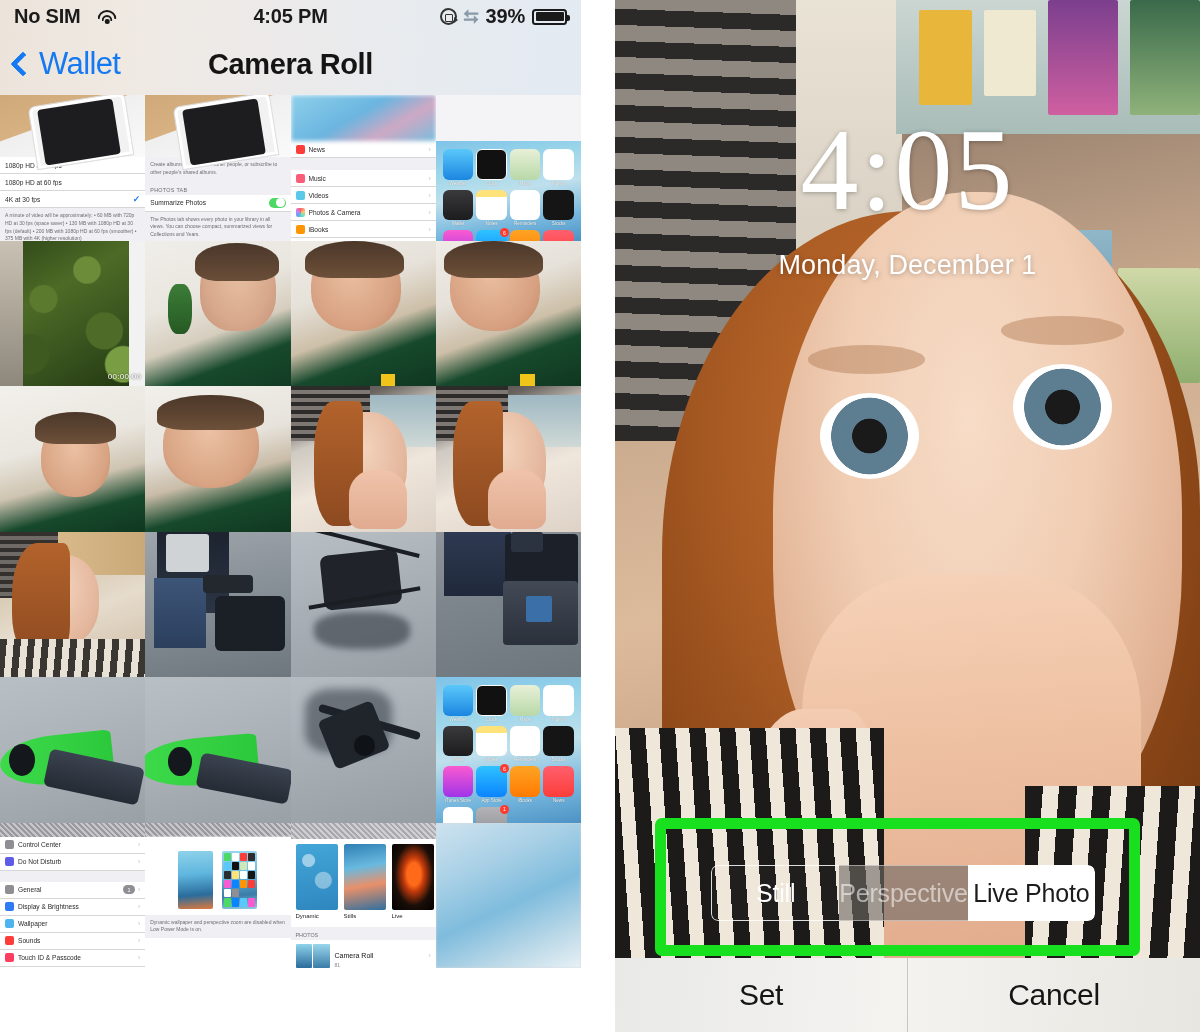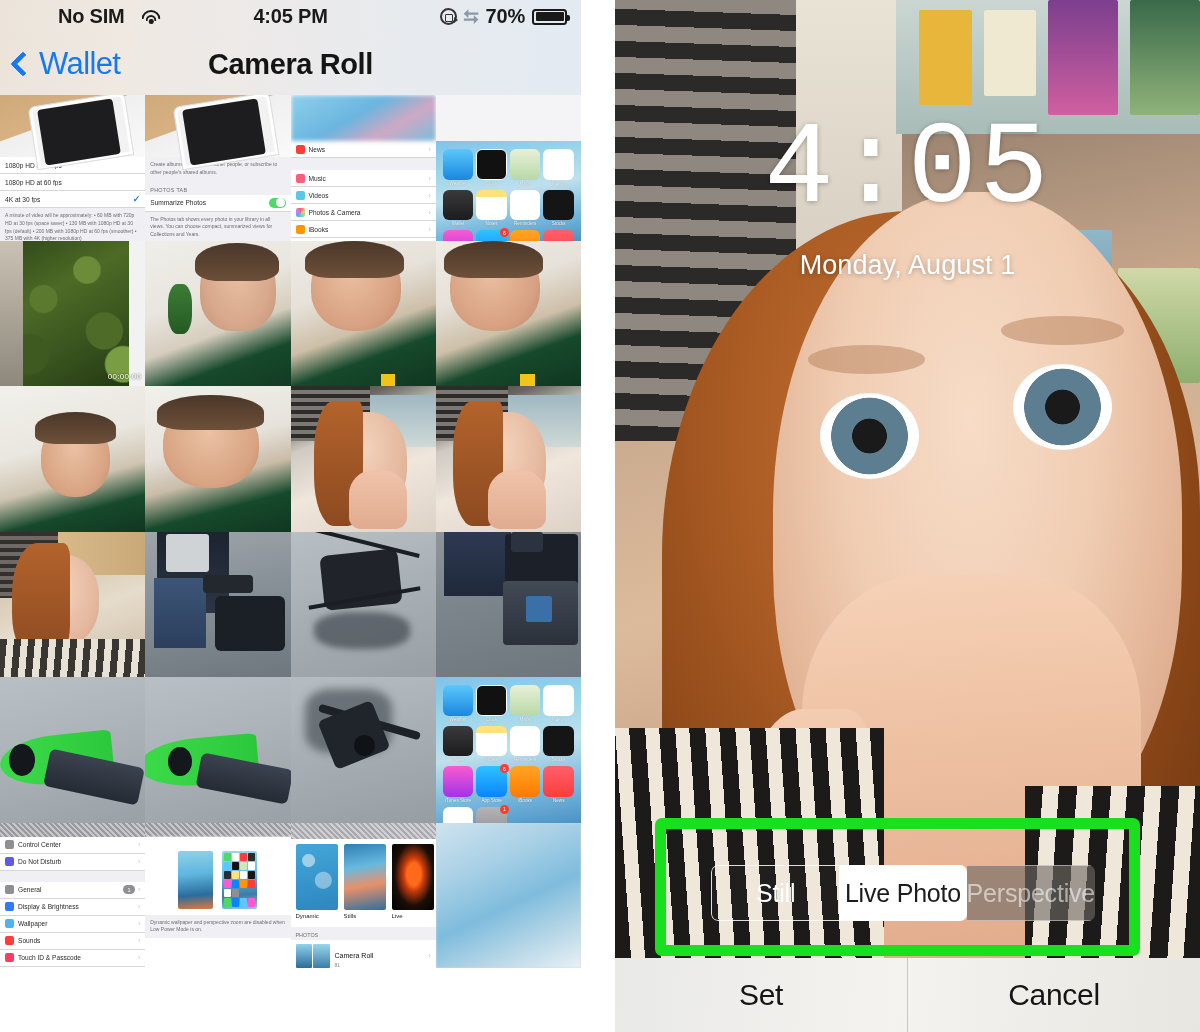--- a/index.html
+++ b/index.html
@@ -18,21 +18,21 @@
     background: #fff; overflow: hidden;
   }
 
   
   .statusbar {
     position: relative; height: 33px; width: 100%;
     background: linear-gradient(100deg,#ece4db 0%, #efe9e2 22%, #eceaea 48%, #e7ebef 72%, #e3eaf2 100%);
     display: flex; align-items: center; padding: 0 14px;
     font-size: 20px; font-weight: 600; color: #1a1a1a; letter-spacing: -0.2px;
   }
-  .sb-left { display: flex; align-items: center; gap: 17px; margin-left: 44px; }
+  .sb-left { display: flex; align-items: center; gap: 17px; }
   .sb-center { position: absolute; left: 0; right: 0; text-align: center; font-weight: 700; pointer-events: none;}
   .sb-right { margin-left: auto; display: flex; align-items: center; gap: 7px; z-index:2;}
   .wifi-ico { width: 19px; height: 14px; position: relative; display:inline-block;}
   .wifi-ico i { position:absolute; left:50%; bottom:0; transform:translateX(-50%);
      border: 2.2px solid #1a1a1a; border-bottom:none; border-radius: 50% 50% 0 0 / 100% 100% 0 0; }
   .wifi-ico i:nth-child(1){ width:19px; height:9px; bottom:5px;}
   .wifi-ico i:nth-child(2){ width:11px; height:6px; bottom:3px;}
   .wifi-ico i:nth-child(3){ width:4.5px; height:4.5px; bottom:0; border-radius:50%; background:#1a1a1a; border:none;}
   .rot-ico { width:17px;height:17px;border:2px solid #333; border-radius:50%; position:relative; display:inline-block;}
   .rot-ico::before { content:''; position:absolute; left:3.5px; top:3.5px; width:6px;height:6px;
@@ -120,21 +120,21 @@
   .right-panel {
     position:absolute; left:615px; top:0; width:585px; height:1032px; overflow:hidden; background:#000;
   }
   .wallpaper { position:absolute; inset:0 0 74px 0; overflow:hidden; }
   .wp-photo { position:absolute; inset:0; }
   .movescale { position:absolute; top:8px; left:0; right:0; text-align:center; color:#fff;
      font-size:22px; letter-spacing:.1px; text-shadow:0 1px 3px rgba(0,0,0,.45); z-index:6;}
   .lockclock { position:absolute; top:112px; left:0; right:0; text-align:center; z-index:6;
      color:#fff; text-shadow:0 1px 5px rgba(0,0,0,.3);}
   .lockclock .t { font-size:116px; font-weight:200; line-height:1; letter-spacing:2px;
-     font-family:Liberation Mono, monospace; }
+     font-family:Liberation Serif, serif; }
   .lockclock .d { font-size:27px; font-weight:400; margin-top:22px; letter-spacing:.1px;}
 
   .greenbox { position:absolute; left:40px; top:818px; width:485px; height:138px;
      border:11px solid #18e01e; border-radius:7px; z-index:8; pointer-events:none;}
   .segwrap { position:absolute; left:96px; top:865px; width:384px; height:56px; z-index:7;
      display:flex; border-radius:7px; overflow:hidden; }
   .seg { flex:1; display:flex; align-items:center; justify-content:center;
      font-size:25px; letter-spacing:-.2px; cursor:pointer; }
   .seg.still { color:#fff; background:rgba(255,255,255,0.02); border:1px solid rgba(255,255,255,.85);
      border-right:none; border-radius:7px 0 0 7px;}
@@ -161,21 +161,21 @@
         <span class="wifi-ico">
             <i></i>
             <i></i>
             <i></i>
           </span>
       </div>
       <div class="sb-center">4:05 PM</div>
       <div class="sb-right">
         <span class="rot-ico"></span>
         <span class="bt-ico">⮀</span>
-        <span>70%</span>
+        <span>39%</span>
         <span class="batt">
             <span></span>
           </span>
       </div>
     </div>
 
     <div class="navbar">
       <div class="backbtn">
         <span class="chev"></span>
         <span class="backlabel">Wallet</span>
@@ -679,28 +679,28 @@
             background:linear-gradient(175deg,#f4cdb2,#e3ad8e)"></div>
 
       <div style="position:absolute;left:0;bottom:0;width:46%;height:24%;
             background:repeating-linear-gradient(86deg,#1d1b19 0 16px,#efe7d9 16px 30px)"></div>
       <div style="position:absolute;right:0;bottom:0;width:30%;height:18%;
             background:repeating-linear-gradient(94deg,#1d1b19 0 18px,#efe7d9 18px 34px)"></div>
 
 
       <div class="lockclock">
         <div class="t">4:05</div>
-        <div class="d">Monday, August 1</div>
+        <div class="d">Monday, December 1</div>
       </div>
     </div>
 
     <div class="segwrap">
       <div class="seg still">Still</div>
+      <div class="seg persp">Perspective</div>
       <div class="seg live">Live Photo</div>
-      <div class="seg persp">Perspective</div>
     </div>
 
     <div class="greenbox"></div>
 
     <div class="btnbar">
       <div class="b">Set</div>
       <div class="b">Cancel</div>
     </div>
 
   </div>

